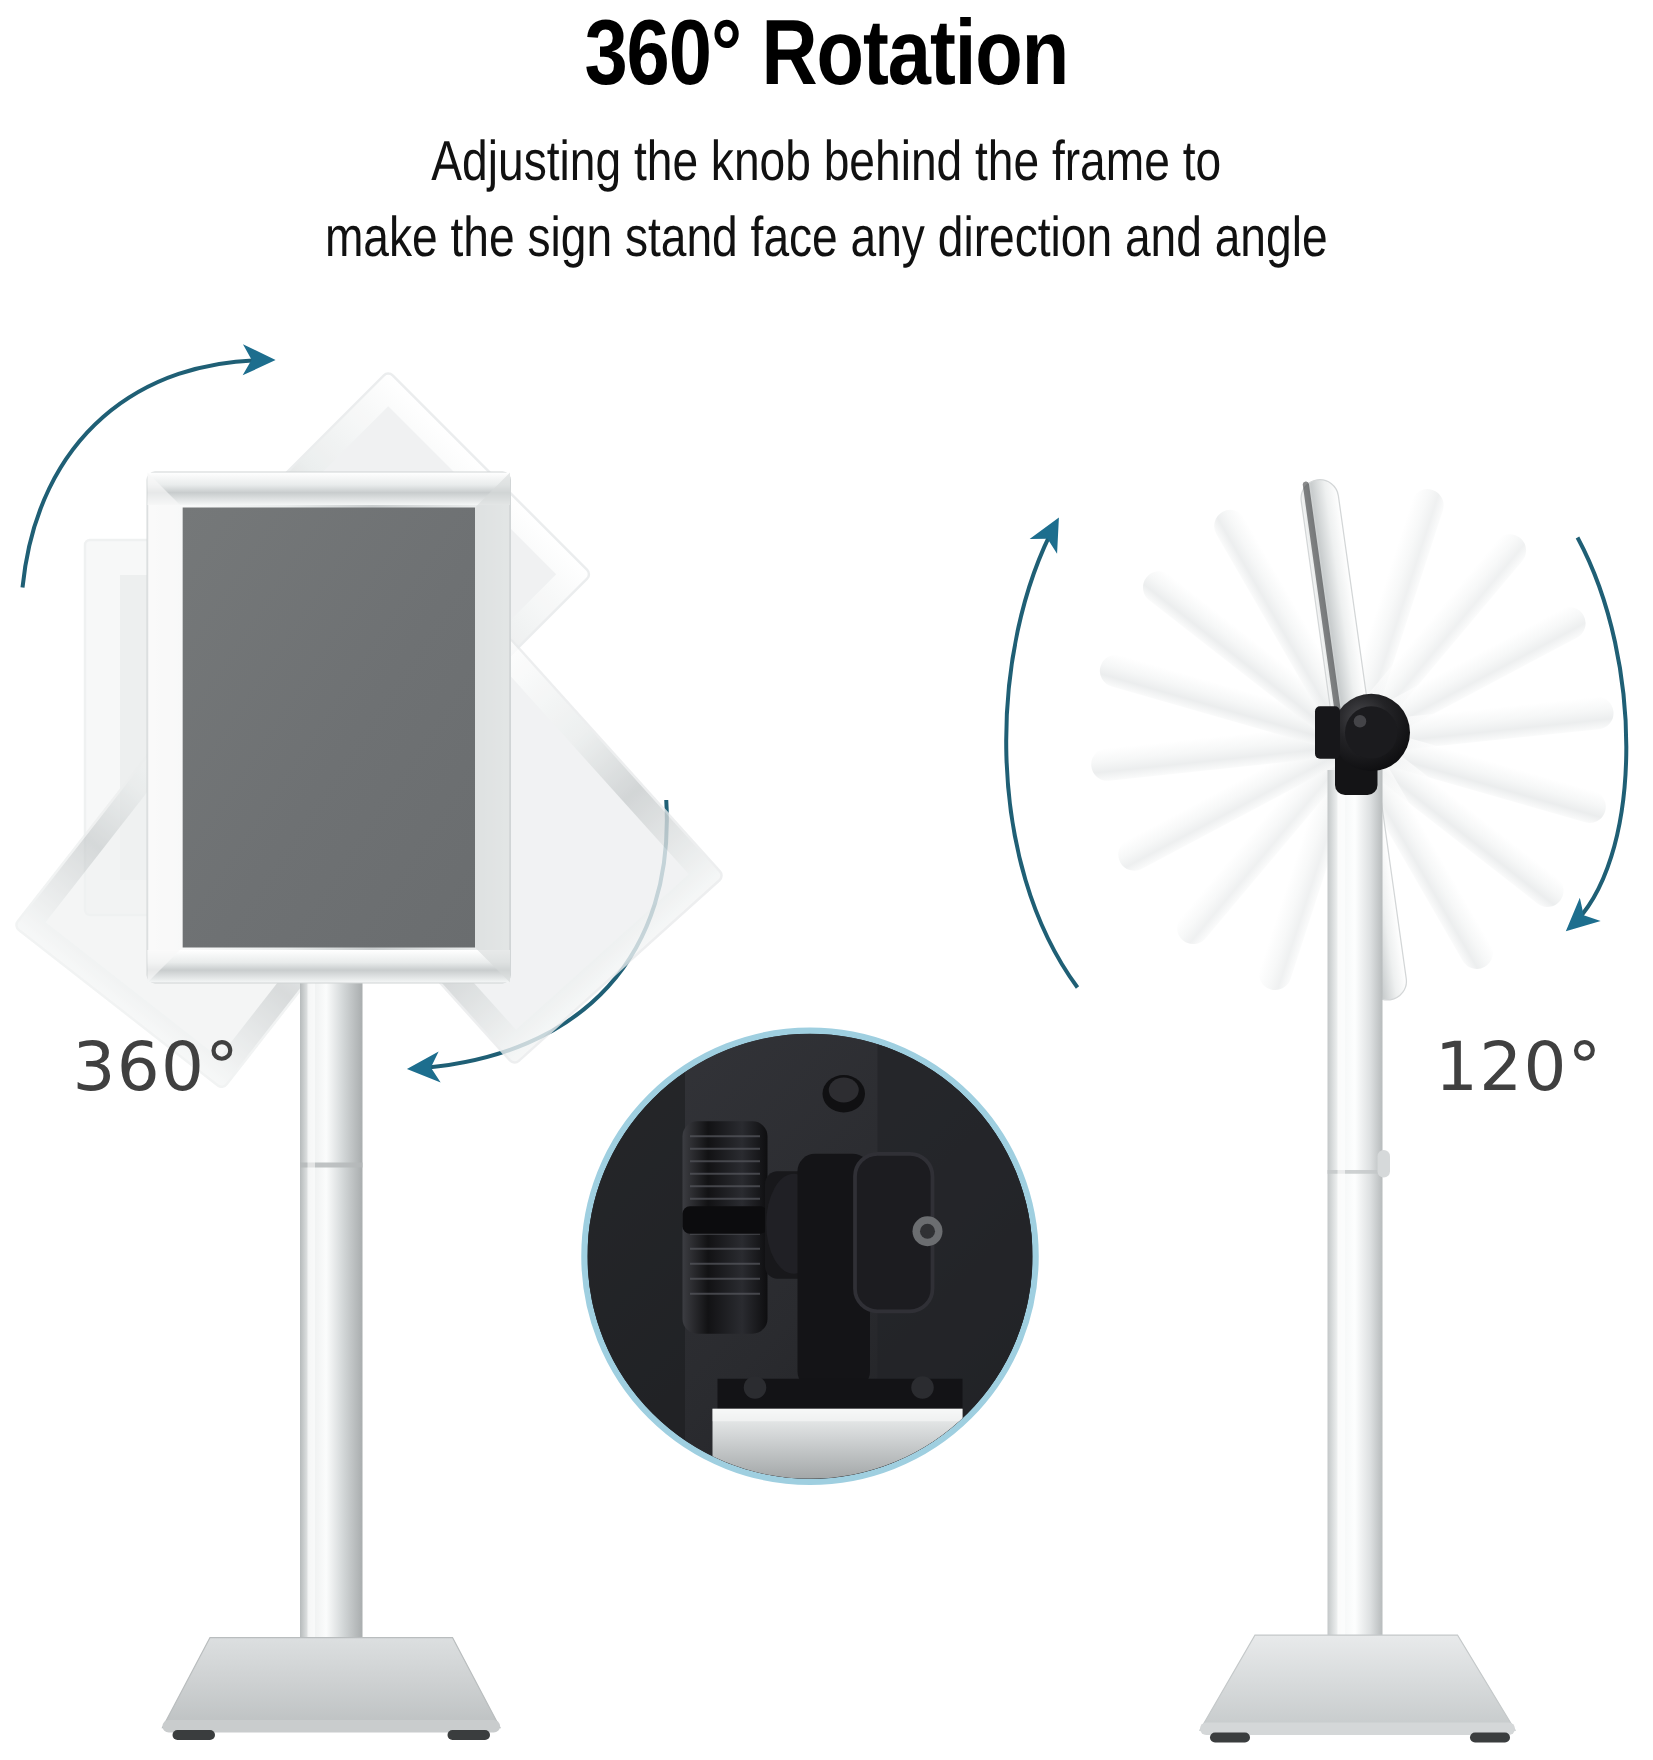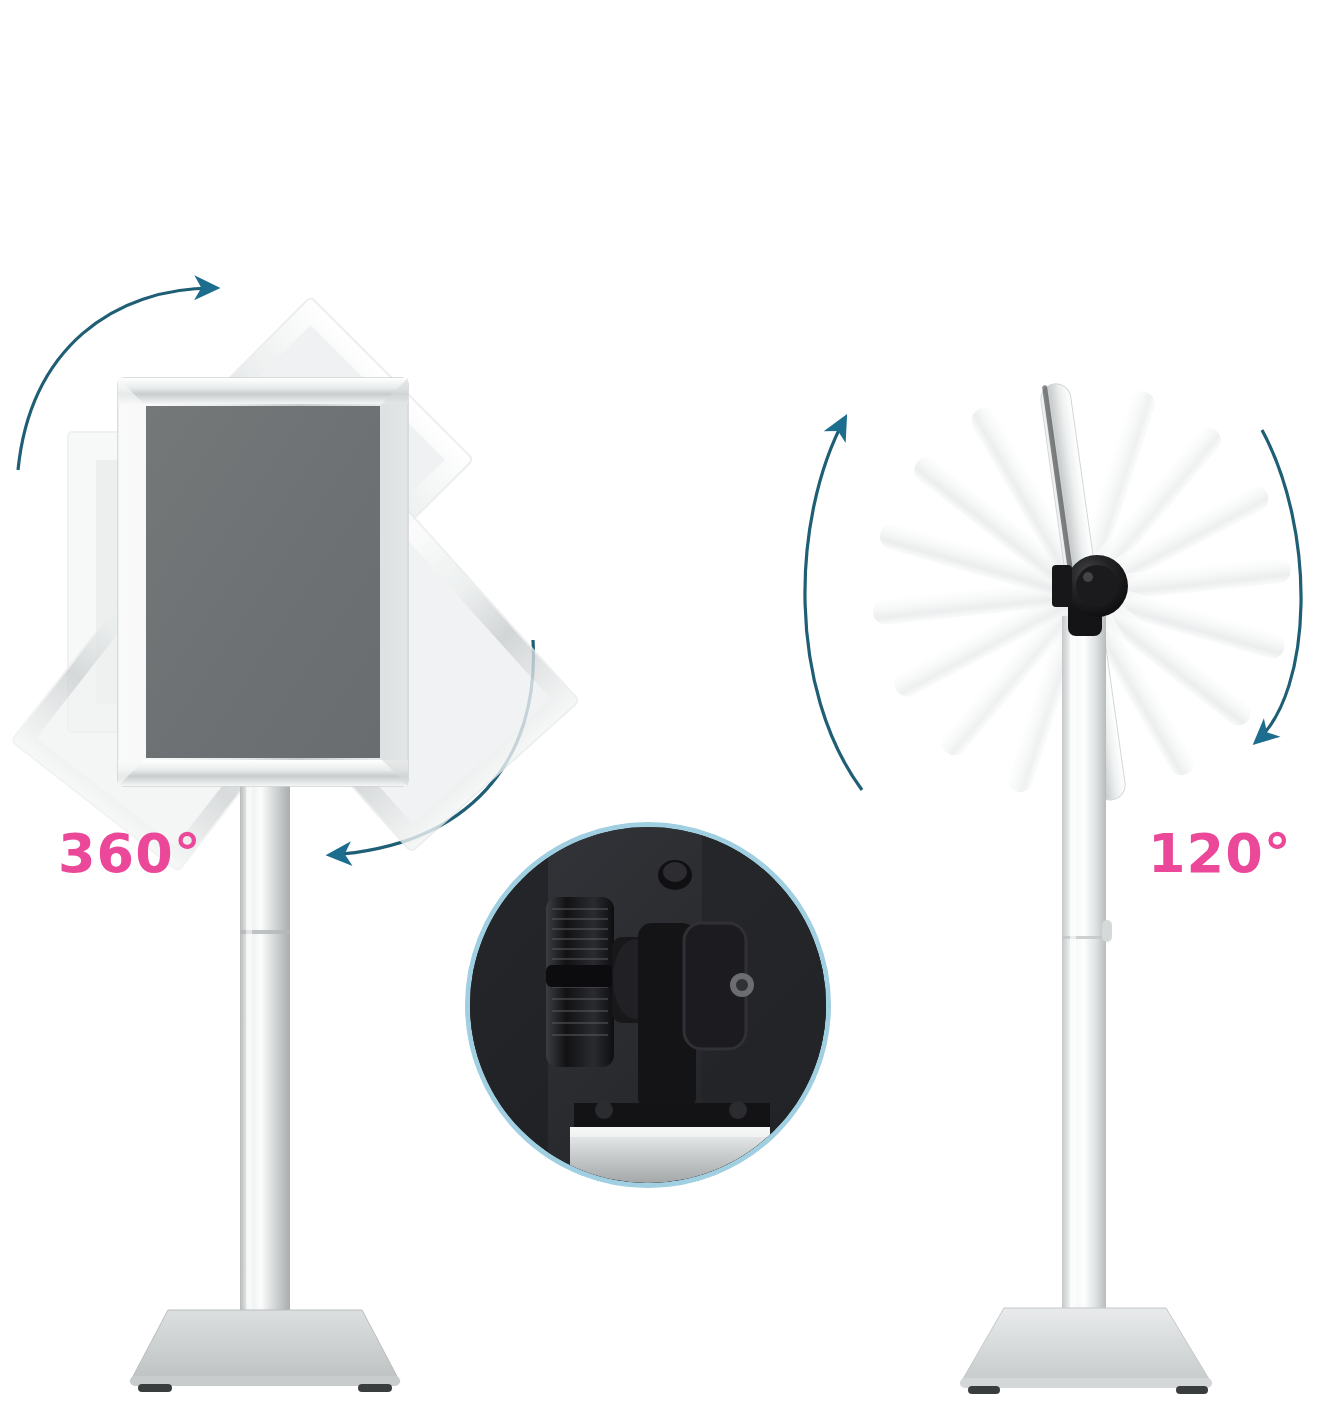--- a/index.html
+++ b/index.html
@@ -59,23 +59,23 @@
   .svg-layer {
     position: absolute;
     left: 0;
     top: 0;
   }
 
   
   .deg-label {
     position: absolute;
     font-family: "DejaVu Sans", sans-serif;
-    font-weight: bold;
+    font-weight: normal;
     font-size: 54px;
-    color: #ec4899;
+    color: #404040;
     letter-spacing: 1px;
     white-space: nowrap;
   }
   #deg-360 { left: 58px;  top: 822px; }
   #deg-180 { left: 1148px; top: 822px; }
 
   
   .inset-wrap {
     position: absolute;
     left: 465px;
@@ -87,20 +87,25 @@
     overflow: hidden;
     background: #2b2b2d;
     box-sizing: border-box;
   }
 </style>
 </head>
 <body>
 
 <div id="page">
 
+  <div class="header">
+    <h1 class="headline">360° Rotation</h1>
+    <p class="subline">Adjusting the knob behind the frame to</p>
+    <p class="subline" style="padding-top:2px;">make the sign stand face any direction and angle</p>
+  </div>
 
   <div class="scene">
     <svg class="svg-layer" width="1322" height="1408" viewBox="0 0 1322 1408">
       <defs>
 
         <linearGradient id="gFrameH" x1="0" y1="0" x2="0" y2="1">
           <stop offset="0%" stop-color="#ffffff"></stop>
           <stop offset="38%" stop-color="#e9ecec"></stop>
           <stop offset="62%" stop-color="#c8cccd"></stop>
           <stop offset="100%" stop-color="#f4f6f6"></stop>

